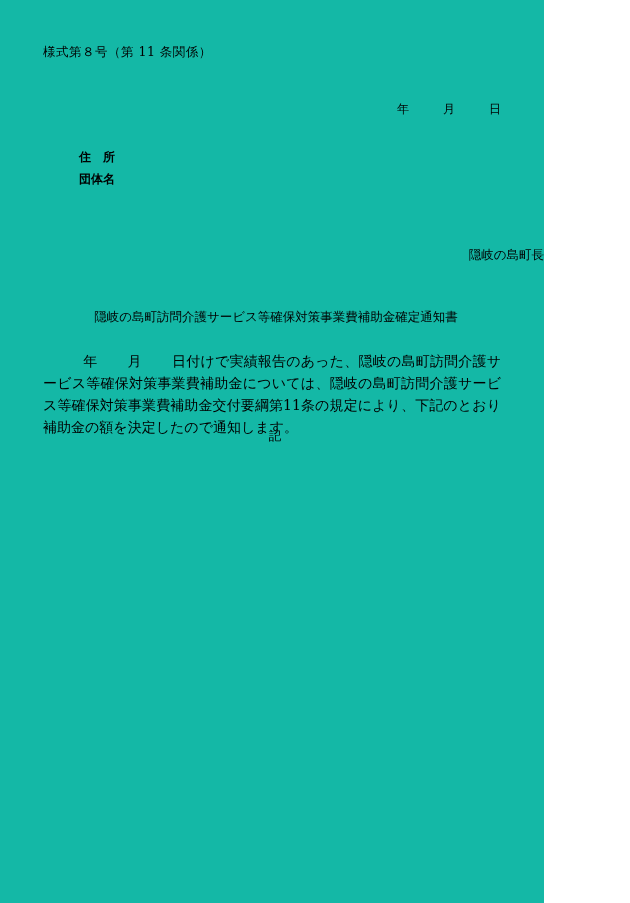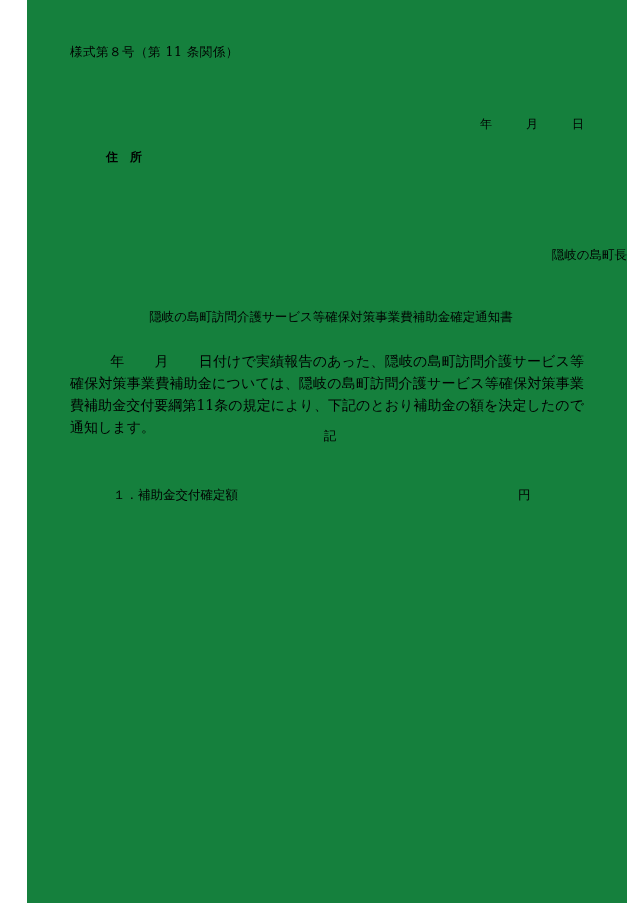--- a/index.html
+++ b/index.html
@@ -6,39 +6,38 @@
     margin: 0;
     padding: 0;
     background: #ffffff;
   }
   body {
     font-family: "DejaVu Serif", "Liberation Serif", serif;
     color: #000000;
   }
   .page {
     position: relative;
-    width: 600px;
+    width: 544px;
     height: 903px;
-    background: #15803d;
+    background: #14b8a6;
     overflow: hidden;
-    margin-left: 27px;
   }
   .form-no {
     position: absolute;
     left: 43px;
     top: 44px;
     font-size: 12.5px;
     letter-spacing: 0.5px;
     white-space: nowrap;
   }
   .date-line {
     position: absolute;
     left: 0;
     right: 0;
-    top: 116px;
+    top: 101px;
     font-size: 12px;
     text-align: right;
     padding-right: 43px;
     box-sizing: border-box;
     white-space: nowrap;
   }
   .date-line .gap {
     display: inline-block;
     width: 34px;
   }
@@ -127,29 +126,29 @@
   <div class="form-no">様式第８号（第 11 条関係）</div>
 
   <div class="date-line">
     <span>年</span><span class="gap"></span><span>月</span><span class="gap"></span><span>日</span>
   </div>
 
   <div class="addr-block">
     <div class="addr-row">
       <span class="addr-label">住　所</span><span></span>
     </div>
+    <div class="addr-row">
+      <span class="addr-label">団体名</span><span></span>
+    </div>
   </div>
 
   <div class="issuer">隠岐の島町長</div>
 
   <div class="doc-title">隠岐の島町訪問介護サービス等確保対策事業費補助金確定通知書</div>
 
   <div class="body-text">
     <span class="indent"></span><span>年</span><span class="gap"></span><span>月</span><span class="gap"></span><span>日付けで実績報告のあった、隠岐の島町訪問介護サービス等確保対策事業費補助金については、隠岐の島町訪問介護サービス等確保対策事業費補助金交付要綱第11条の規定により、下記のとおり補助金の額を決定したので通知します。</span>
   </div>
 
   <div class="ki-line">記</div>
 
-  <div class="item-line">
-    <span>１．</span><span>補助金交付確定額</span><span class="amount-gap"></span><span>円</span>
-  </div>
 
 </div>
 
 </body></html>

